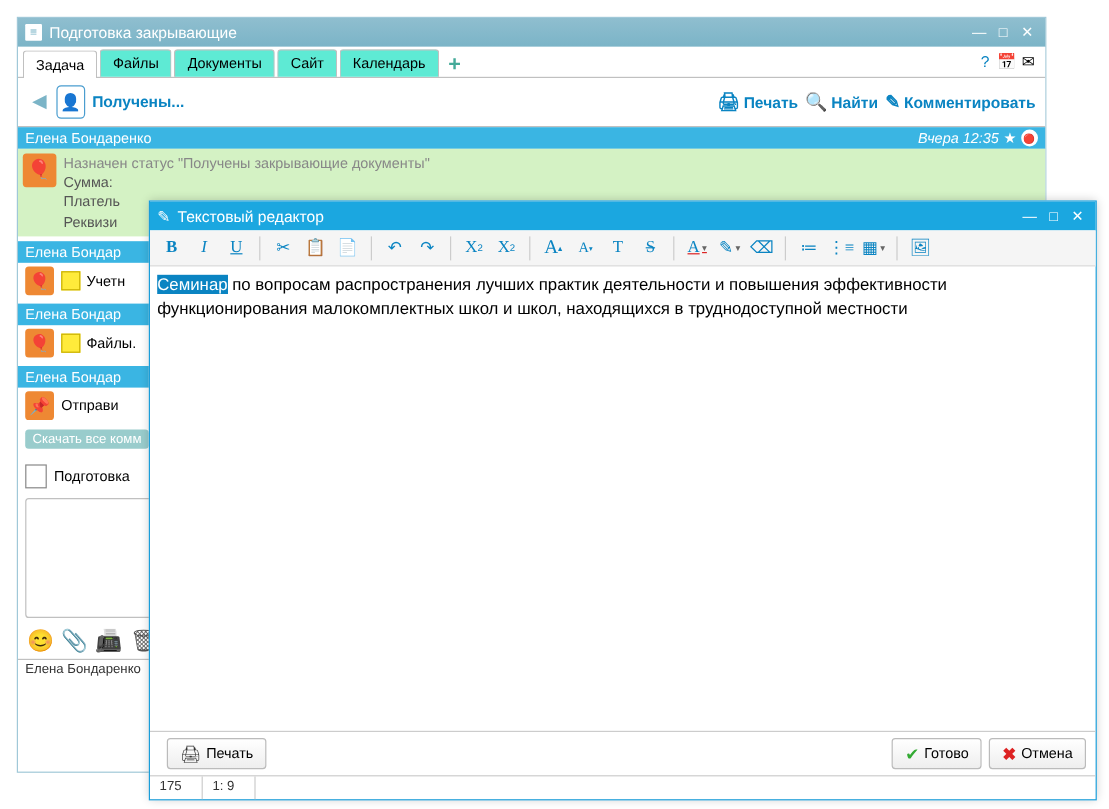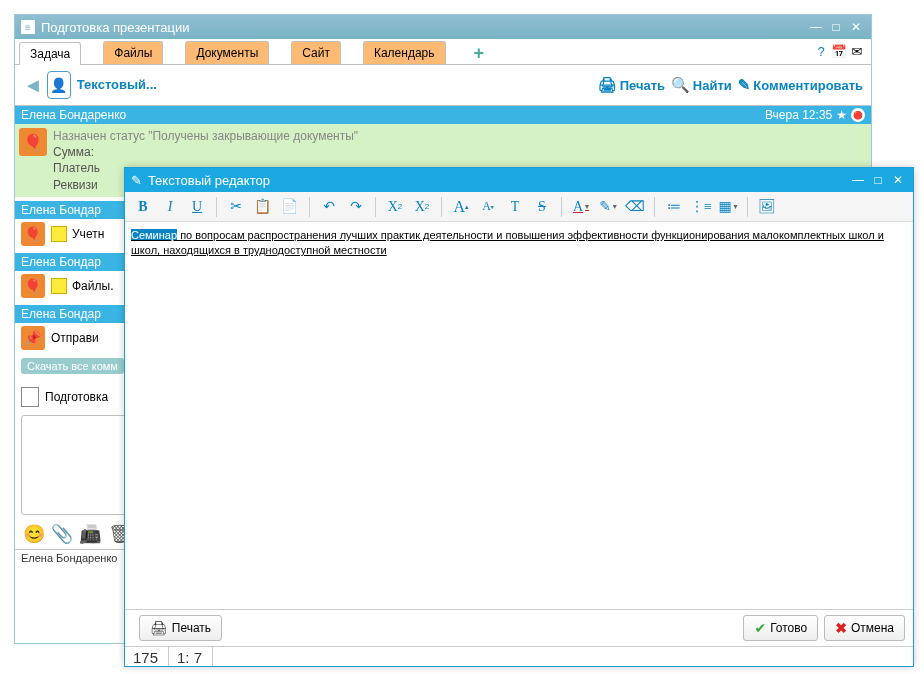--- a/index.html
+++ b/index.html
@@ -6,40 +6,40 @@
 body { background: #fff; position: relative; width: 924px; height: 674px; }
 
 
 .main-window { position: absolute; left: 14px; top: 14px; width: 858px; height: 630px; border: 1px solid #a0c8d8; background: #fff; }
 .main-titlebar { height: 24px; background: linear-gradient(#8fbecf, #7bb4c7); display: flex; align-items: center; padding: 0 6px; color: #fff; font-size: 13px; }
 .main-titlebar .doc-icon { width: 14px; height: 14px; background: #fff; margin-right: 6px; border-radius: 1px; display: inline-flex; align-items: center; justify-content: center; }
 .main-titlebar .doc-icon::before { content: "≡"; color: #7bb4c7; font-size: 10px; }
 .main-titlebar .spacer { flex: 1; }
 .win-btn { width: 18px; height: 18px; display: inline-flex; align-items: center; justify-content: center; color: #fff; font-size: 12px; cursor: pointer; margin-left: 2px; }
 
-.tabs-row { height: 26px; background: #fff; display: flex; align-items: flex-end; padding: 0 4px; border-bottom: 1px solid #c0c0c0; position: relative; gap: 20px; }
-.tab { padding: 4px 10px; font-size: 12px; border: 1px solid #c0c0c0; border-bottom: none; background: #fdba74; border-radius: 3px 3px 0 0; margin-right: 2px; cursor: pointer; }
+.tabs-row { height: 26px; background: #fff; display: flex; align-items: flex-end; padding: 0 4px; border-bottom: 1px solid #c0c0c0; position: relative; }
+.tab { padding: 4px 10px; font-size: 12px; border: 1px solid #c0c0c0; border-bottom: none; background: #5eead4; border-radius: 3px 3px 0 0; margin-right: 2px; cursor: pointer; }
 .tab.active { background: #fff; position: relative; top: 1px; }
 .tab-plus { color: #4a9; font-size: 18px; font-weight: bold; padding: 0 6px; cursor: pointer; }
 .tabs-right-icons { position: absolute; right: 6px; top: 4px; display: flex; gap: 2px; }
 .tabs-right-icons span { width: 16px; height: 16px; display: inline-flex; align-items: center; justify-content: center; font-size: 13px; cursor: pointer; }
 
 .header-bar { padding: 6px 8px; display: flex; align-items: center; background: #fff; }
 .arrow-prev { color: #7bb4c7; font-size: 20px; margin-right: 4px; cursor: pointer; }
 .avatar-small { width: 24px; height: 28px; border: 1px solid #4a9dcf; border-radius: 4px; background: #fff; display: inline-flex; align-items: center; justify-content: center; margin-right: 6px; }
 .avatar-small::before { content: "👤"; font-size: 14px; color: #4a9dcf; }
 .resp-block { font-size: 13px; color: #0a84c2; font-weight: bold; line-height: 1.3; }
 .resp-block .second-line { display: block; }
 .header-actions { margin-left: auto; display: flex; gap: 6px; }
 .h-action { display: flex; align-items: center; font-size: 13px; font-weight: bold; color: #0a84c2; cursor: pointer; }
 .h-action .ic { margin-right: 3px; font-size: 15px; }
 
 .feed { border-top: 1px solid #c0c0c0; background: #fff; }
 .feed-header { background: #3ab5e3; color: #fff; font-size: 12px; padding: 2px 6px; display: flex; align-items: center; }
-.feed-header .time { margin-left: auto; }
+.feed-header .time { margin-left: auto; font-style: italic; }
 .feed-header .star { margin-left: 4px; }
 .feed-header .circle-ic { margin-left: 4px; width: 14px; height: 14px; background: #fff; border-radius: 50%; display: inline-flex; align-items: center; justify-content: center; font-size: 8px; }
 .feed-body { display: flex; background: #d4f2c4; padding: 4px; font-size: 12px; }
 .feed-icon { width: 28px; height: 28px; background: #e83; border-radius: 3px; margin-right: 6px; flex-shrink: 0; display: inline-flex; align-items: center; justify-content: center; font-size: 16px; }
 .feed-body-txt { color: #555; line-height: 1.35; }
 .feed-body-txt .status-line { color: #888; }
 
 .feed-item2 { margin-top: 4px; }
 .feed-item2 .row-body { display: flex; align-items: center; padding: 3px 6px; font-size: 12px; }
 .feed-item2 .i-badge { width: 24px; height: 24px; background: #e83; border-radius: 3px; margin-right: 6px; display:inline-flex;align-items:center;justify-content:center;font-size:14px;}
@@ -65,42 +65,42 @@
 .editor-titlebar .spacer { flex: 1; }
 
 .editor-toolbar { height: 30px; background: #f5f5f5; border-bottom: 1px solid #ddd; display: flex; align-items: center; padding: 0 6px; gap: 3px; }
 .tb-btn { width: 24px; height: 24px; display: inline-flex; align-items: center; justify-content: center; font-size: 14px; color: #0a84c2; cursor: pointer; border-radius: 2px; font-family: 'Times New Roman', serif; }
 .tb-sep { width: 1px; height: 20px; background: #ccc; margin: 0 4px; }
 .tb-bold { font-weight: bold; }
 .tb-italic { font-style: italic; }
 .tb-under { text-decoration: underline; }
 .tb-drop::after { content: "▾"; font-size: 8px; margin-left: 2px; color: #666; }
 
-.editor-content { flex: 1; padding: 6px; font-size: 11px; overflow-y: scroll; position: relative; line-height: 1.4; text-decoration: underline; }
+.editor-content { flex: 1; padding: 6px; font-size: 14px; overflow-y: scroll; position: relative; line-height: 1.4; }
 .editor-content .sel-word { background: #0a84c2; color: #fff; }
 
 .editor-footer { border-top: 1px solid #ccc; padding: 5px 8px; display: flex; align-items: center; }
 .ft-btn { display: flex; align-items: center; padding: 4px 10px; border: 1px solid #bbb; background: linear-gradient(#fff,#eee); border-radius: 3px; font-size: 12px; cursor: pointer; margin-left: 6px; }
 .ft-btn .ic { margin-right: 4px; font-size: 14px; }
 .ft-btn.print .ic { color: #333; }
 .ft-btn.done .ic { color: #3a3; }
 .ft-btn.cancel .ic { color: #d22; font-weight: bold; }
 .ft-spacer { flex: 1; }
 
-.editor-status { border-top: 1px solid #ccc; height: 20px; display: flex; font-size: 15px; color: #333; }
+.editor-status { border-top: 1px solid #ccc; height: 20px; display: flex; font-size: 11px; color: #333; }
 .editor-status div { padding: 2px 8px; border-right: 1px solid #ccc; min-width: 44px; }
 
 </style>
 </head>
 <body>
 
 <div class="main-window">
   <div class="main-titlebar">
     <span class="doc-icon"></span>
-    <span>Подготовка презентации</span>
+    <span>Подготовка закрывающие</span>
     <span class="spacer"></span>
     <span class="win-btn">—</span>
     <span class="win-btn">□</span>
     <span class="win-btn">✕</span>
   </div>
 
   <div class="tabs-row">
     <div class="tab active">Задача</div>
     <div class="tab">Файлы</div>
     <div class="tab">Документы</div>
@@ -111,21 +111,21 @@
       <span style="color:#0a84c2;">?</span>
       <span>📅</span>
       <span>✉</span>
     </div>
   </div>
 
   <div class="header-bar">
     <span class="arrow-prev">◄</span>
     <span class="avatar-small"></span>
     <div class="resp-block">
-      <span class="second-line">Текстовый...</span>
+      <span class="second-line">Получены...</span>
     </div>
     <div class="header-actions">
       <div class="h-action">
           <span class="ic">🖨</span>
           <span>Печать</span>
         </div>
       <div class="h-action">
           <span class="ic">🔍</span>
           <span>Найти</span>
         </div>
@@ -261,15 +261,15 @@
         <span>Готово</span>
       </button>
     <button class="ft-btn cancel">
         <span class="ic">✖</span>
         <span>Отмена</span>
       </button>
   </div>
 
   <div class="editor-status">
     <div>175</div>
-    <div>1: 7</div>
+    <div>1: 9</div>
   </div>
 </div>
 
 </body></html>

